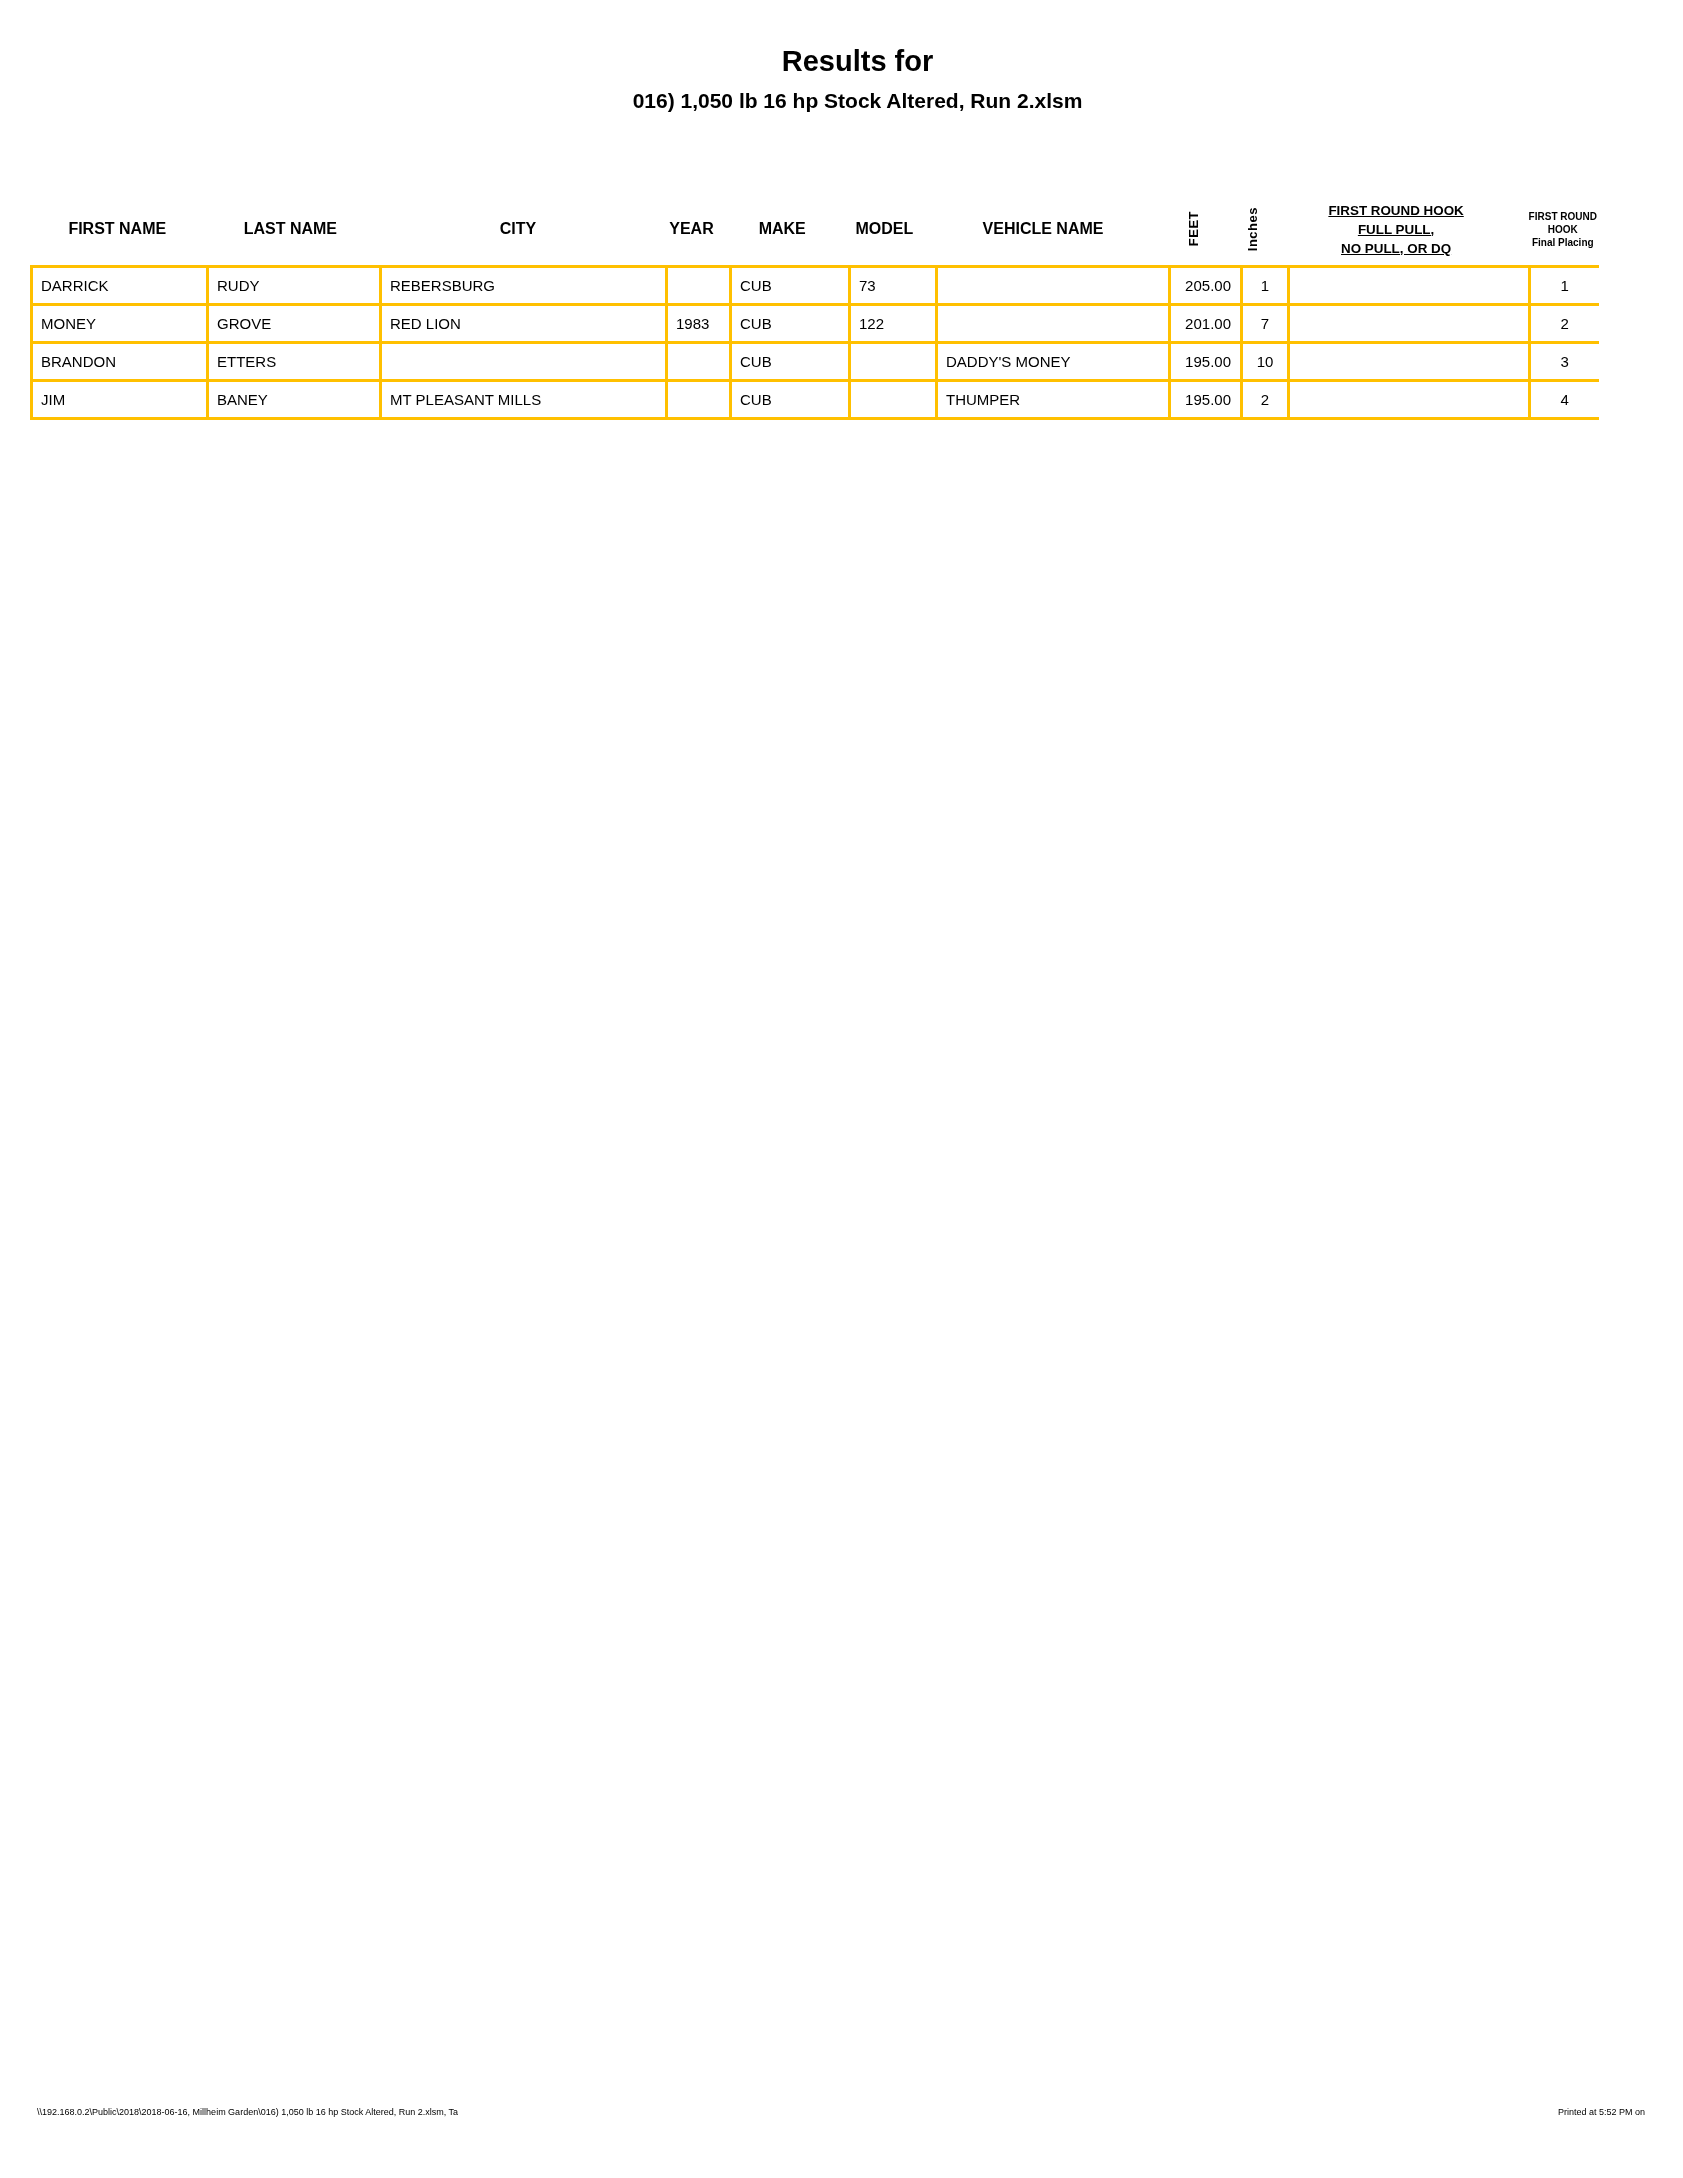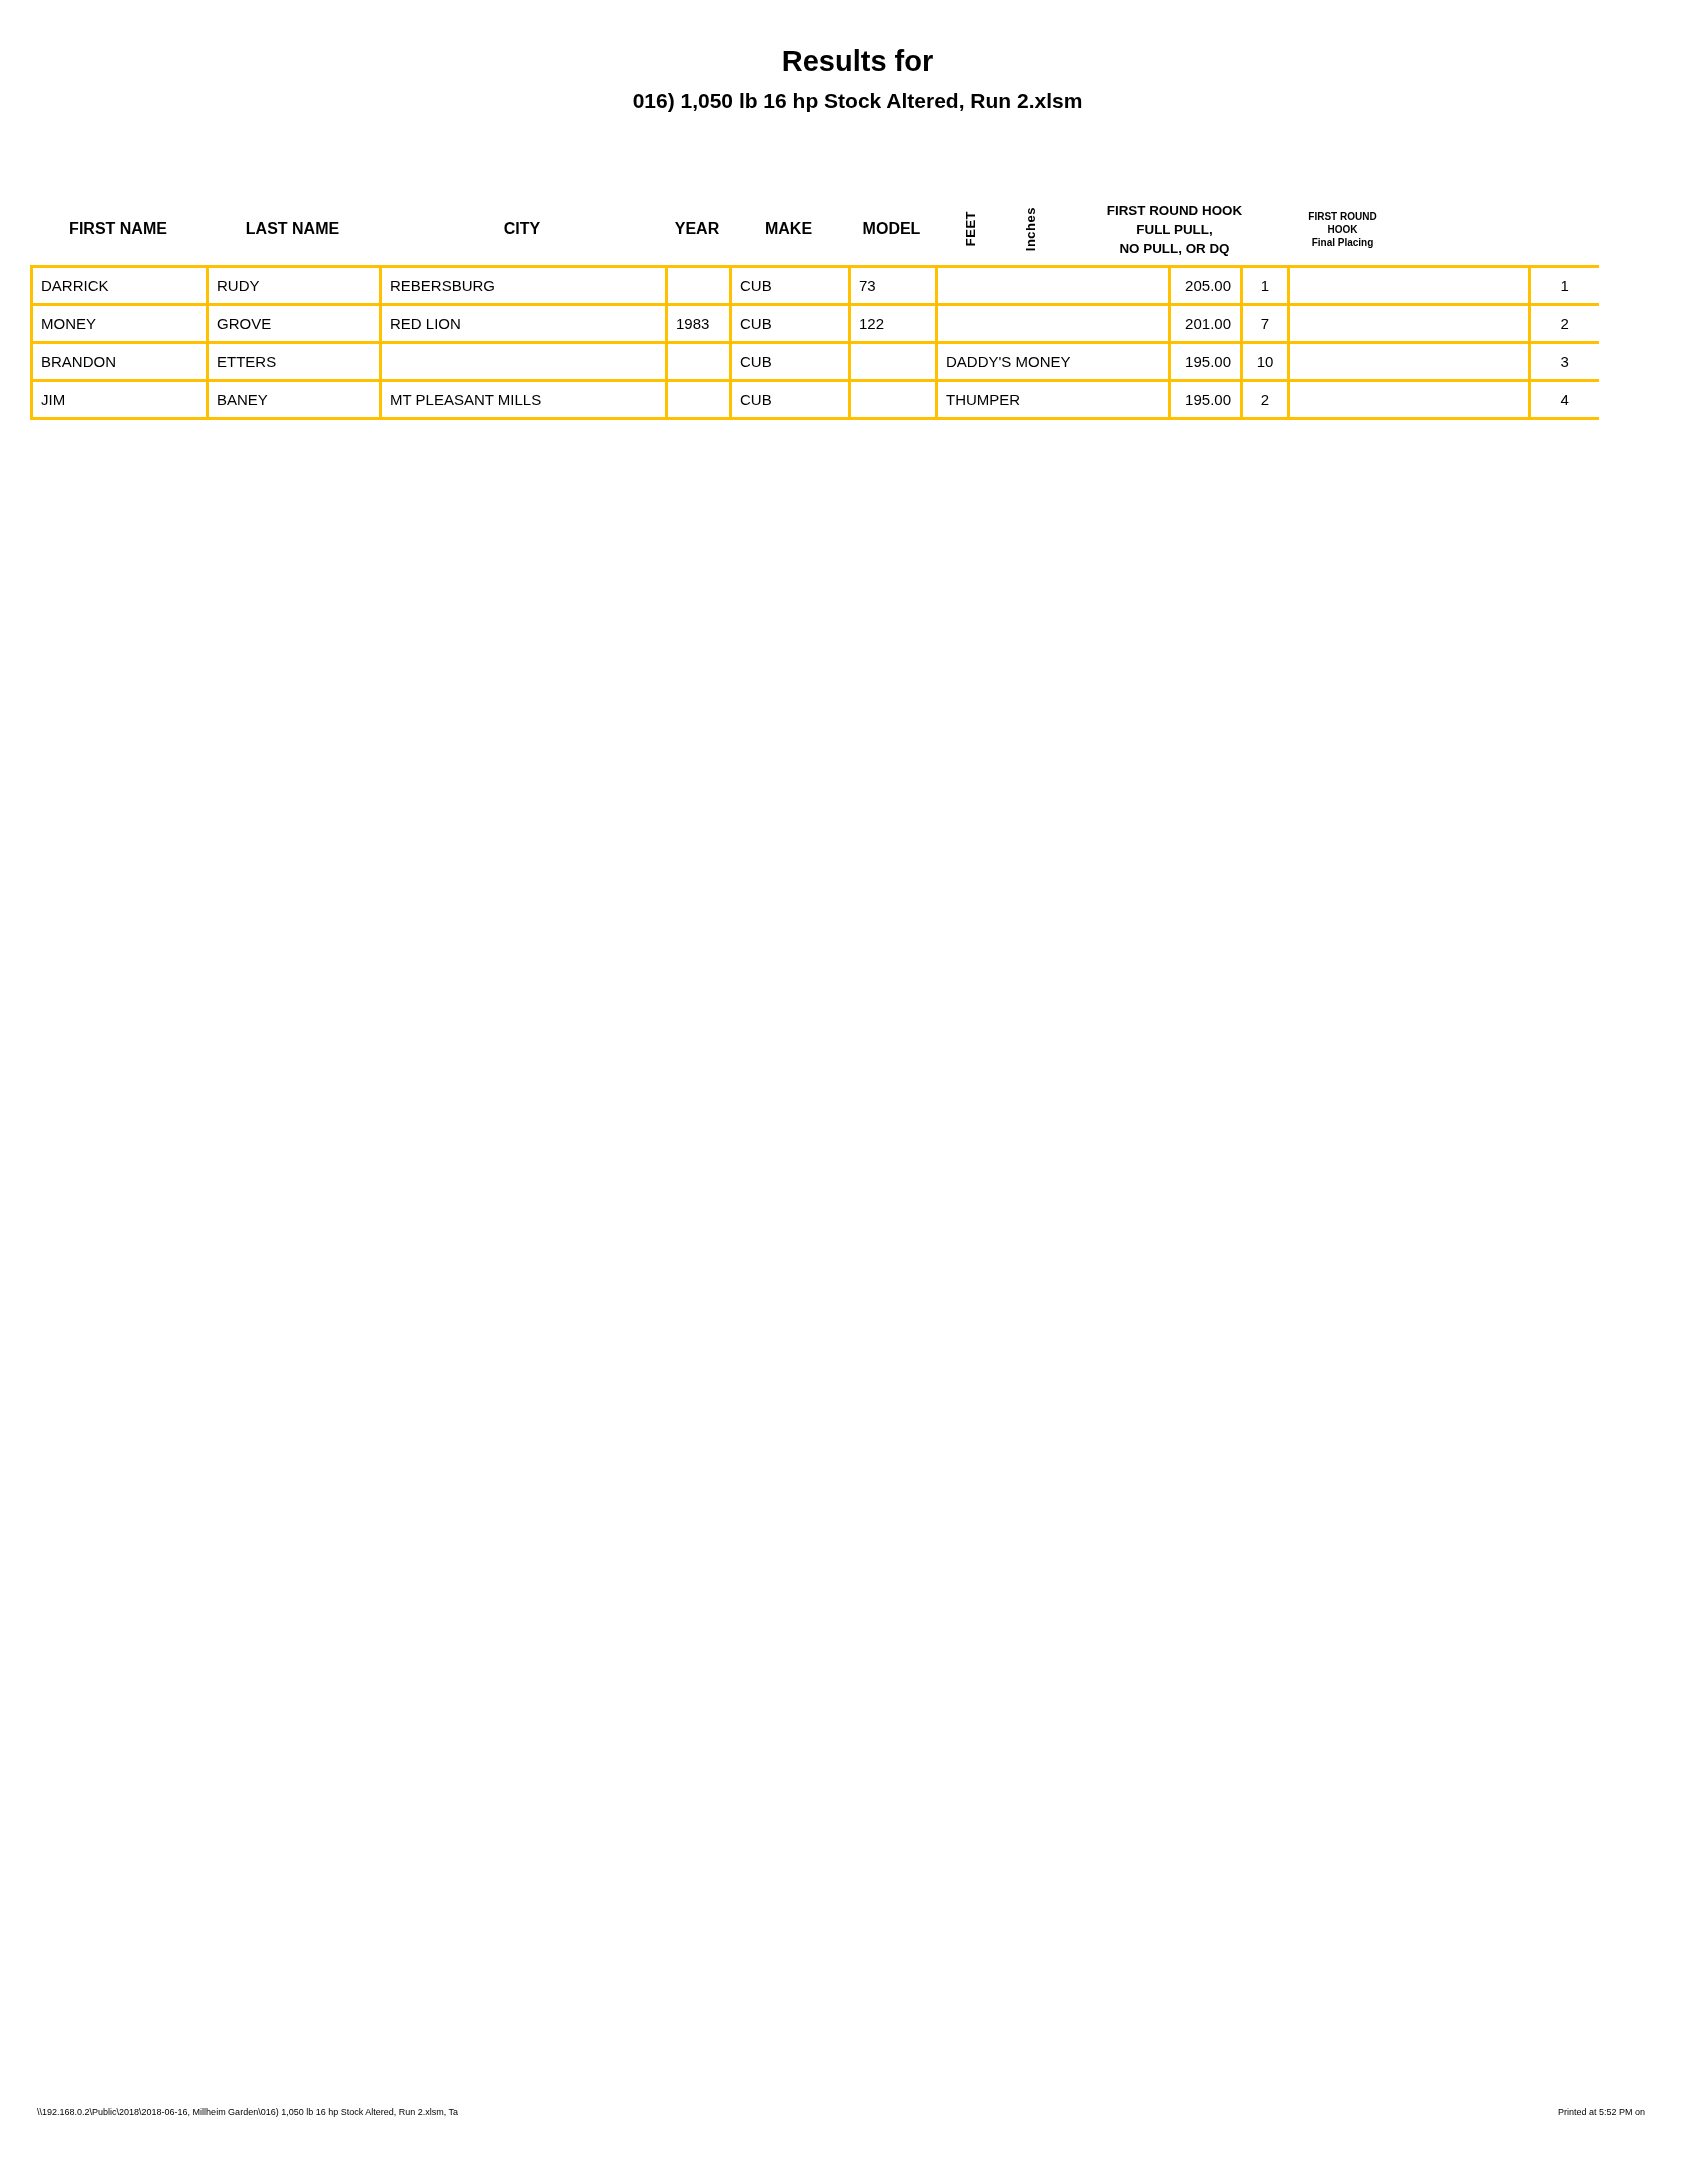--- a/index.html
+++ b/index.html
@@ -29,21 +29,21 @@
   }
   .hcell.small3 { font-size: 10px; line-height: 13px; }
   .hcell.hook3 { font-size: 13.4px; line-height: 19px; }
   .rot {
     writing-mode: vertical-rl; transform: rotate(180deg);
     font-size: 13px; font-weight: bold; letter-spacing: 0.5px;
   }
   .c1 { width: 176px; } .c2 { width: 173px; } .c3 { width: 286px; }
   .c4 { width: 64px;  } .c5 { width: 119px; } .c6 { width: 87px;  }
   .c7 { width: 233px; } .c8 { width: 72px;  } .c9 { width: 47px;  }
-  .c10{ width: 241px; } .c11{ width: 69px; margin-left: 13px;  }
+  .c10{ width: 241px; text-decoration: underline; } .c11{ width: 69px; margin-left: 13px;  }
 
   
   table.grid { border-collapse: collapse; table-layout: fixed; width: 1567px; }
   table.grid td {
     border: 3px solid var(--grid);
     height: 38px;
     font-weight: normal; font-size: 15px;
     padding: 0 6px 0 8px;
     overflow: hidden; white-space: nowrap;
     vertical-align: middle;
@@ -71,20 +71,21 @@
 
 <div class="results">
 
   <div class="thead">
     <div class="hcell c1">FIRST NAME</div>
     <div class="hcell c2">LAST NAME</div>
     <div class="hcell c3">CITY</div>
     <div class="hcell c4">YEAR</div>
     <div class="hcell c5">MAKE</div>
     <div class="hcell c6">MODEL</div>
+    <div class="hcell c7">VEHICLE NAME</div>
     <div class="hcell c8">
       <span class="rot">FEET</span>
     </div>
     <div class="hcell c9">
       <span class="rot">Inches</span>
     </div>
     <div class="hcell c10 hook3">
       <div>
         <div>FIRST ROUND HOOK</div>
         <div>FULL PULL,</div>

